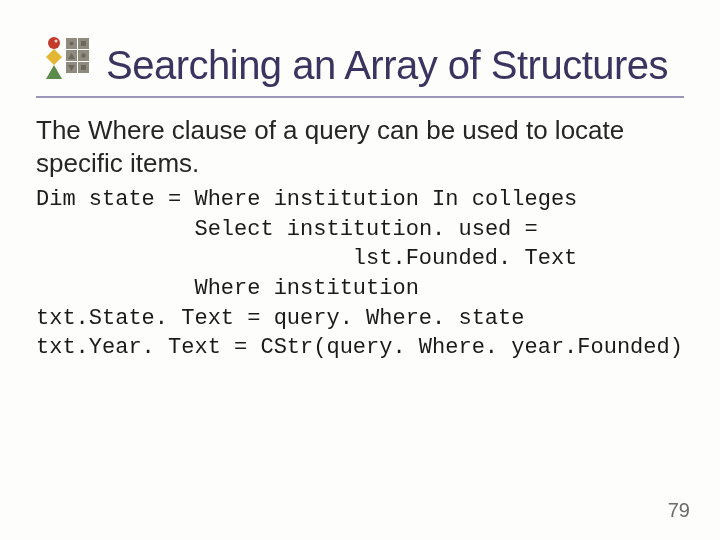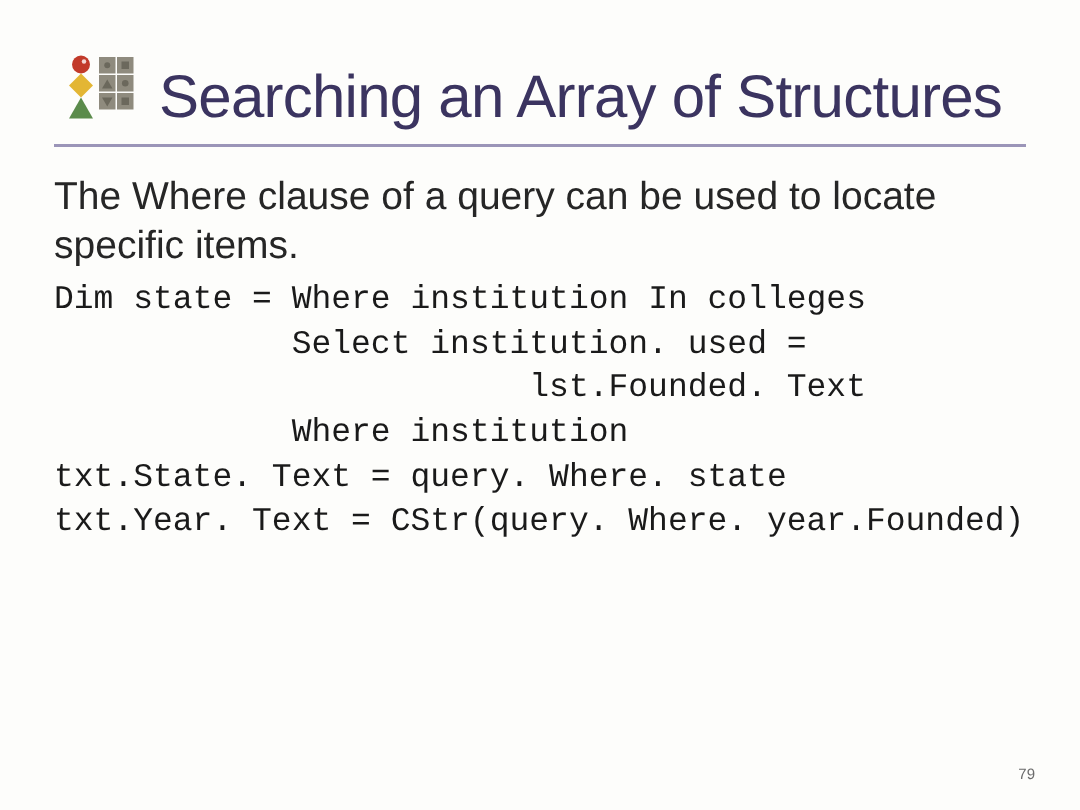--- a/index.html
+++ b/index.html
@@ -6,21 +6,21 @@
   html, body { width: 720px; height: 540px; background: #fdfdfb; font-family: Arial, Helvetica, sans-serif; overflow: hidden; }
   .slide { position: relative; width: 720px; height: 540px; padding: 24px 36px 20px 36px; }
   .header-row { display: flex; align-items: flex-end; gap: 14px; margin-bottom: 4px; }
   .logo { width: 56px; height: 56px; flex-shrink: 0; margin-top: 8px; position: relative; }
   .logo svg { width: 56px; height: 56px; }
   .title { font-size: 40px; line-height: 1.12; color: #3b3460; font-weight: 400; letter-spacing: -0.5px; }
   .hr { border: none; border-top: 2px solid #9b95b8; margin: 8px 0 16px 0; }
   .body-text { font-size: 26px; color: #262626; line-height: 1.25; margin-bottom: 6px; }
   .code { font-family: "Courier New", Courier, monospace; font-size: 22px; color: #1a1a1a; line-height: 1.35; white-space: pre; margin-top: 6px; }
   .code .kw { font-weight: normal; }
-  .pagenum { position: absolute; bottom: 18px; right: 30px; font-size: 10px; color: #6b6b6b; }
+  .pagenum { position: absolute; bottom: 18px; right: 30px; font-size: 20px; color: #6b6b6b; }
 </style>
 </head>
 <body>
 
 <div class="slide">
 
   <div class="header-row">
     <div class="logo">
       <svg viewBox="0 0 56 56">
 

